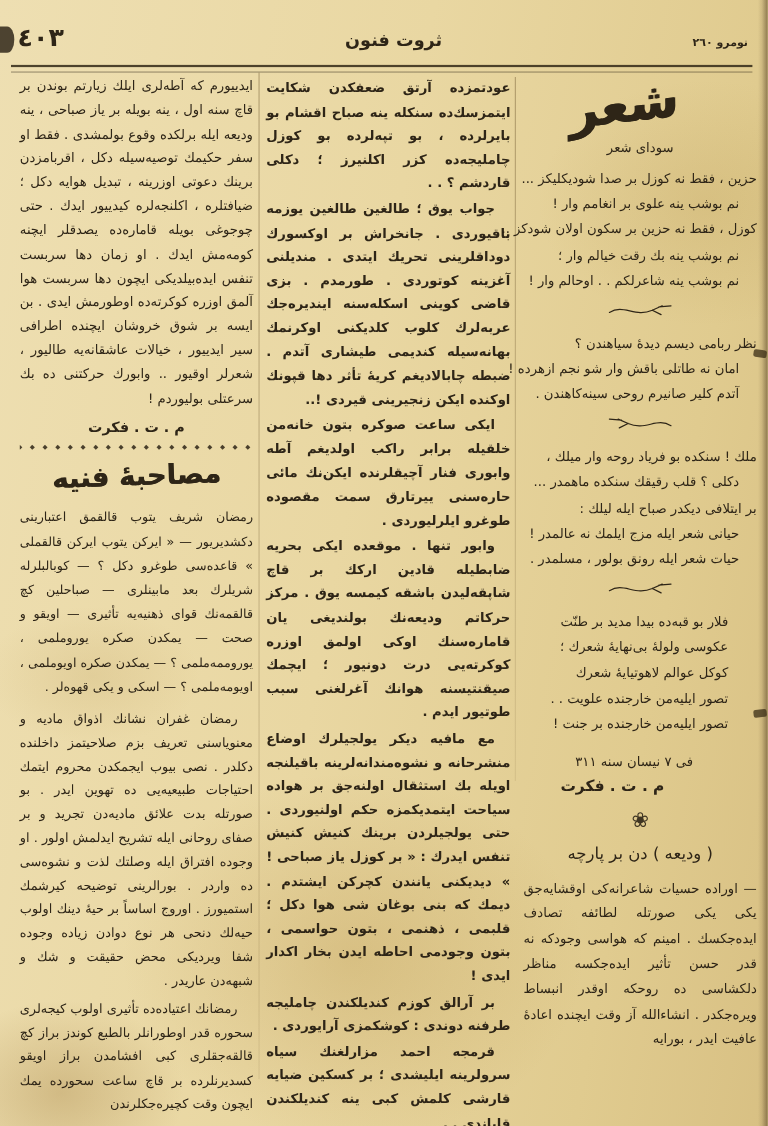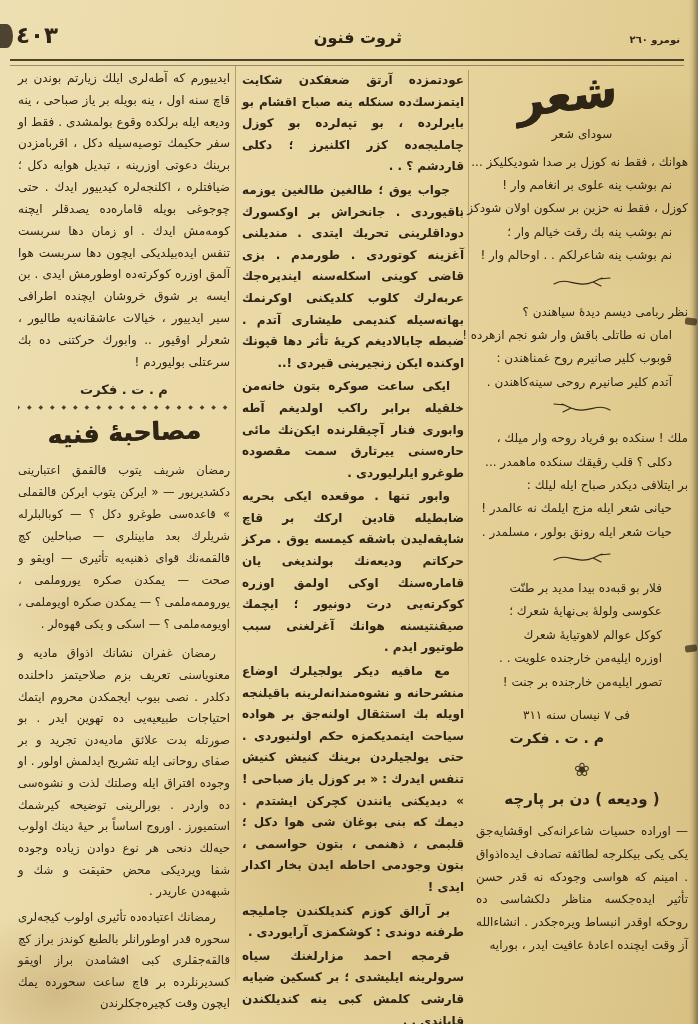--- a/index.html
+++ b/index.html
@@ -49,21 +49,21 @@
   .poem-subtitle{font-size:12px;text-align:center;margin:6px 0 10px;letter-spacing:1px;}
   .stanza{margin:7px 0 4px;}
   .stanza4{padding-right:26px;}
   .pl{font-size:12px;line-height:1.95;white-space:nowrap;text-align:right;}
   .pl.ind{padding-right:16px;}
   .flourish{text-align:center;margin:6px 0 4px;}
   .flourish svg{display:inline-block;}
   .poem-date{font-size:12px;padding-right:58px;margin-top:14px;}
   .poem-signature{font-size:14px;font-weight:bold;letter-spacing:3px;padding-right:84px;margin-top:8px;}
   .ornament{text-align:center;font-size:19px;margin:12px 0 6px;opacity:.9;}
-  .vedia-heading{font-size:15px;font-weight:bold;text-align:center;margin:10px 0 12px;letter-spacing:1px;}
+  .vedia-heading{font-size:15px;font-weight:normal;text-align:center;margin:10px 0 12px;letter-spacing:1px;}
   .vedia-body{font-size:12px;line-height:1.9;text-align:justify;text-justify:inter-word;}
   
   .prose p{font-size:12px;line-height:1.8;text-align:justify;margin:0 0 2px;}
   .prose p.pind{text-indent:14px;}
   .prose p.pind2{text-indent:30px;}
   
   .cont-par{font-size:12px;line-height:1.82;text-align:justify;margin:0;}
   .author-sig{font-size:13px;font-weight:bold;letter-spacing:3px;text-align:center;margin:8px 0 6px;}
   .chain{font-size:6px;letter-spacing:2.5px;text-align:center;opacity:.85;margin:4px 0 8px;white-space:nowrap;overflow:hidden;}
   .musahabe-heading{font-size:25px;font-weight:bold;text-align:center;margin:6px 0 12px;
@@ -90,37 +90,36 @@
   <div class="clip-mark clip-1"></div>
   <div class="clip-mark clip-2"></div>
 
   <div class="cols">
 
     <div class="col col-right">
       <div class="poem-title">شعر</div>
       <div class="poem-subtitle">سوداى شعر</div>
 
       <div class="stanza">
-        <div class="pl">هوانك ، فقط نه كوزل بر صدا شوديكليكز ...</div>
+        <div class="pl">حزين ، فقط نه كوزل بر صدا شوديكليكز ...</div>
         <div class="pl ind">نم بوشب ينه علوى بر انغامم وار !</div>
         <div class="pl">كوزل ، فقط نه حزين بر سكون اولان شودكز ..</div>
         <div class="pl ind">نم بوشب ينه بك رقت خيالم وار ؛</div>
         <div class="pl ind">نم بوشب ينه شاعرلكم . . اوحالم وار !</div>
       </div>
 
       <div class="flourish">
         <svg width="62" height="16" viewBox="0 0 62 16">
             <path d="M3 10 C16 2, 26 15, 42 8 M42 8 l9 -4 M42 8 l8 4 M48 5 l11 -1" stroke="#2e2517" fill="none" stroke-width="1.1" stroke-linecap="round"></path>
           </svg>
       </div>
 
       <div class="stanza">
         <div class="pl">نظر ربامى ديسم ديدهٔ سياهندن ؟</div>
         <div class="pl ind">امان نه طاتلى باقش وار شو نجم ازهرده !</div>
-        <div class="pl ind">قوبوب كلير صانيرم روح غمناهندن :</div>
         <div class="pl ind">آتدم كلير صانيرم روحى سينه‌كاهندن .</div>
       </div>
 
       <div class="flourish">
         <svg width="62" height="16" viewBox="0 0 62 16" style="transform:scaleX(-1)">
             <path d="M3 10 C16 2, 26 15, 42 8 M42 8 l9 -4 M42 8 l8 4 M48 5 l11 -1" stroke="#2e2517" fill="none" stroke-width="1.1" stroke-linecap="round"></path>
           </svg>
       </div>
 
       <div class="stanza">
@@ -134,30 +133,30 @@
       <div class="flourish">
         <svg width="62" height="16" viewBox="0 0 62 16">
             <path d="M3 10 C16 2, 26 15, 42 8 M42 8 l9 -4 M42 8 l8 4 M48 5 l11 -1" stroke="#2e2517" fill="none" stroke-width="1.1" stroke-linecap="round"></path>
           </svg>
       </div>
 
       <div class="stanza stanza4">
         <div class="pl">فلار بو قبه‌ده بيدا مديد بر طنّت</div>
         <div class="pl">عكوسى ولولهٔ بى‌نهايهٔ شعرك ؛</div>
         <div class="pl">كوكل عوالم لاهوتيايهٔ شعرك</div>
-        <div class="pl">اوزره ايليه‌من خارجنده علويت . .</div>
+        <div class="pl">تصور ايليه‌من خارجنده علويت . .</div>
         <div class="pl">تصور ايليه‌من خارجنده بر جنت !</div>
       </div>
 
       <div class="poem-date">فى ٧ نيسان سنه ٣١١</div>
       <div class="poem-signature">م . ت . فكرت</div>
       <div class="ornament">❀</div>
 
       <div class="vedia-heading">( وديعه ) دن بر پارچه</div>
-      <div class="vedia-body">— اوراده حسيات شاعرانه‌كى اوقشايه‌جق يكى يكى بيكلرجه لطائفه تصادف ايده‌اذواق . امينم كه هواسى وجودكه نه قدر حسن تأثير ايده‌جكسه مناظر دلكشاسى ده روحكه اوقدر انبساط ويره‌جكدر . انشاءالله آز وقت ايچنده اعادهٔ عافيت ايدر ، بورايه</div>
+      <div class="vedia-body">— اوراده حسيات شاعرانه‌كى اوقشايه‌جق يكى يكى صورتله لطائفه تصادف ايده‌جكسك . امينم كه هواسى وجودكه نه قدر حسن تأثير ايده‌جكسه مناظر دلكشاسى ده روحكه اوقدر انبساط ويره‌جكدر . انشاءالله آز وقت ايچنده اعادهٔ عافيت ايدر ، بورايه</div>
     </div>
 
     <div class="col col-mid prose">
       <p>عودتمزده آرتق ضعفكدن شكايت ايتمزسك‌ده سنكله ينه صباح اقشام بو بايرلرده ، بو تپه‌لرده بو كوزل چامليجه‌ده كزر اكلنيرز ؛ دكلى قاردشم ؟ . .</p>
       <p class="pind">جواب يوق ؛ طالغين طالغين يوزمه باقيوردى . جانخراش بر اوكسورك دوداقلرينى تحريك ايتدى . منديلنى آغزينه كوتوردى . طورمدم . بزى قاضى كوينى اسكله‌سنه اينديره‌جك عربه‌لرك كلوب كلديكنى اوكرنمك بهانه‌سيله كنديمى طيشارى آتدم . ضبطه چابالاديغم كريهٔ تأثر دها قپونك اوكنده ايكن زنجيرينى قيردى !..</p>
       <p class="pind">ايكى ساعت صوكره بتون خانه‌من خلقيله برابر راكب اولديغم آطه وابورى فنار آچيقلرنده ايكن‌نك مائى حاره‌سنى ييرتارق سمت مقصوده طوغرو ايلرليوردى .</p>
       <p class="pind">وابور تنها . موقعده ايكى بحريه ضابطيله قادين اركك بر قاچ شاپقه‌ليدن باشقه كيمسه يوق . مركز حركاتم وديعه‌نك بولنديغى يان قاماره‌سنك اوكى اولمق اوزره كوكرته‌يى درت دونيور ؛ ايچمك صيقنتيسنه هوانك آغرلغنى سبب طوتيور ايدم .</p>
       <p class="pind">مع مافيه ديكر يولجيلرك اوضاع منشرحانه و نشوه‌مندانه‌لرينه باقيلنجه اويله بك استثقال اولنه‌جق بر هواده سياحت ايتمديكمزه حكم اولنيوردى . حتى يولجيلردن برينك كنيش كنيش تنفس ايدرك : « بر كوزل ياز صباحى ! » ديديكنى يانندن كچركن ايشتدم . ديمك كه بنى بوغان شى هوا دكل ؛ قلبمى ، ذهنمى ، بتون حواسمى ، بتون وجودمى احاطه ايدن بخار اكدار ايدى !</p>
       <p class="pind">بر آرالق كوزم كنديلكندن چامليجه طرفنه دوندى : كوشكمزى آرايوردى .</p>
       <p class="pind">قرمجه احمد مزارلغنك سياه سرولرينه ايليشدى ؛ بر كسكين ضيايه قارشى كلمش كبى ينه كنديلكندن قاپاندى . .</p>

